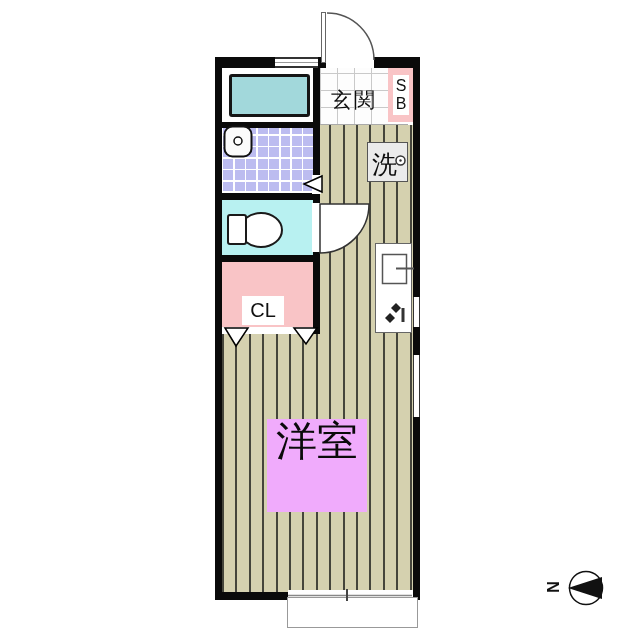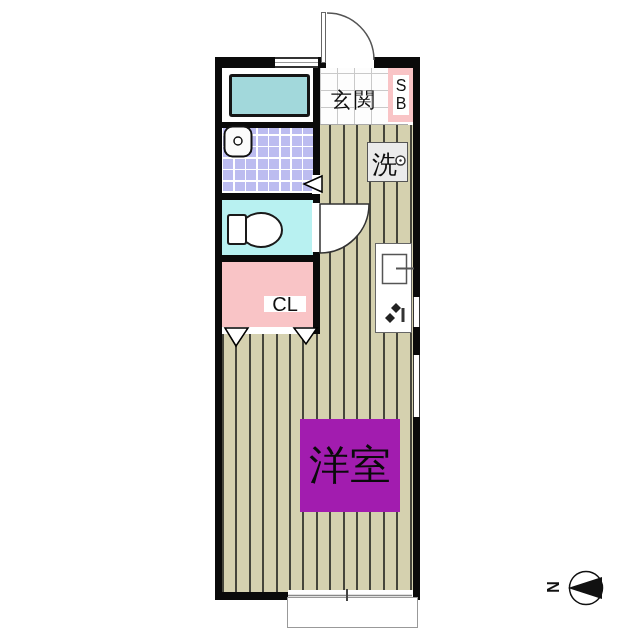--- a/index.html
+++ b/index.html
@@ -25,22 +25,22 @@
   .win-v{position:absolute;background:#fff;border-left:1.5px solid #333;border-right:1.5px solid #333;box-sizing:border-box;}
   .win-top{position:absolute;background:linear-gradient(to bottom,#333 0 1.5px,#fff 1.5px 4.5px,#999 4.5px 5.5px,#fff 5.5px 9px,#333 9px 11px);}
   .door-leaf{position:absolute;background:#fff;border:1px solid #666;box-sizing:border-box;}
   .label{position:absolute;color:#0d0d0d;}
   .lbl-genkan{font-size:21px;letter-spacing:2px;text-align:center;}
   .sb-inner{position:absolute;background:#fff;display:flex;flex-direction:column;align-items:center;
             justify-content:center;font-size:16px;line-height:18px;font-weight:500;color:#111;}
   .lbl-washer{font-size:25px;}
   .cl-box{position:absolute;background:#fff;display:flex;align-items:center;justify-content:center;
           font-size:20px;font-weight:500;color:#111;}
-  .main-label{position:absolute;background:#a21caf;display:flex;flex-direction:column;align-items:center;
-          justify-content:center;font-size:41px;line-height:45px;font-weight:500;color:#0a0a0a;margin-left:33px;}
+  .main-label{position:absolute;background:#f0abfc;display:flex;flex-direction:column;align-items:center;
+          font-size:41px;line-height:45px;font-weight:500;color:#0a0a0a;}
   .balcony{position:absolute;background:#fff;border:1.5px solid #999;box-sizing:border-box;}
   .step-line{position:absolute;border-top:1.5px solid #aaa;}
   .n-label{position:absolute;font-size:16px;font-weight:bold;color:#111;transform:rotate(-90deg);}
   svg{position:absolute;left:0;top:0;pointer-events:none;}
 </style>
 </head>
 <body>
 
 <div id="canvas">
 
@@ -123,19 +123,19 @@
     <rect x="401.5" y="308" width="3" height="14" fill="#333"></rect>
 
     <path d="M 288 595.5 H 412" stroke="#888" stroke-width="1.5"></path>
     <path d="M 347 589 V 601" stroke="#444" stroke-width="2"></path>
 
     <circle cx="586" cy="588" r="16.5" fill="#fff" stroke="#111" stroke-width="1.5"></circle>
     <polygon points="568,588 602,577 602,599" fill="#111"></polygon>
   </svg>
 
   <div class="label lbl-genkan" style="left:320px;top:86px;width:68px;">玄関</div>
-  <div class="cl-box" style="left:264px;top:296px;width:42px;height:16px;">CL</div>
+  <div class="cl-box" style="left:242px;top:296px;width:42px;height:29px;">CL</div>
   <div class="main-label" style="left:267px;top:419px;width:100px;height:93px;">
     <span>洋室</span>
   </div>
   <div class="n-label" style="left:548px;top:578px;">N</div>
 
 </div>
 
 </body></html>

